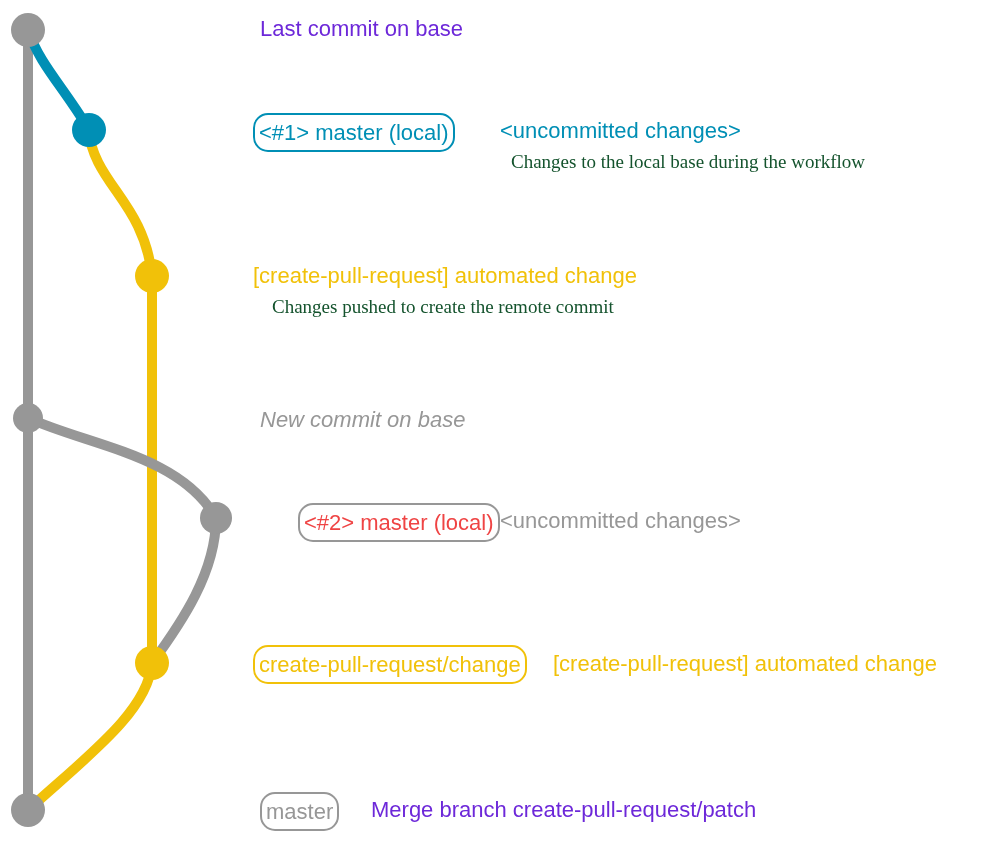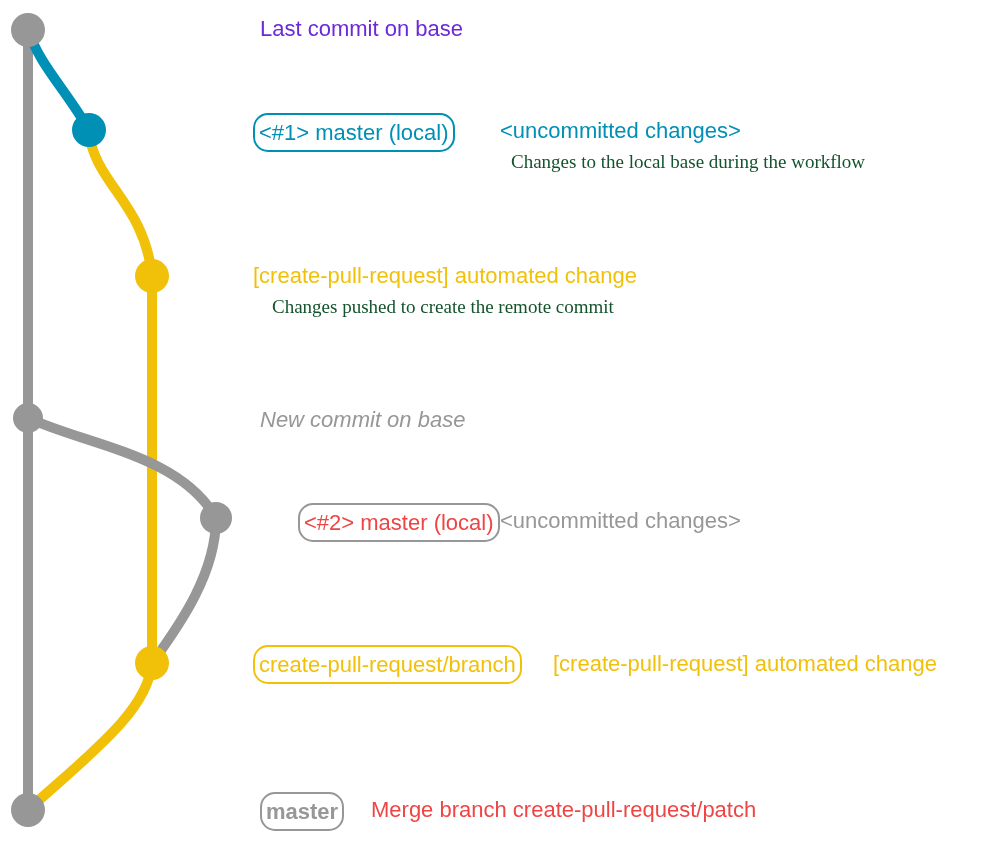--- a/index.html
+++ b/index.html
@@ -71,19 +71,19 @@
   <div class="abs desc" style="left:511px; top:150px">Changes to the local base during the workflow</div>
 
   <div class="abs heading" style="left: 253px; top: 263px; color: rgb(241, 193, 9);">[create-pull-request] automated change</div>
   <div class="abs desc" style="left:272px; top:295px">Changes pushed to create the remote commit</div>
 
   <div class="abs heading" style="left: 260px; top: 407px; color: rgb(151, 151, 151); font-style: italic;">New commit on base</div>
 
   <div class="abs badge" style="left: 253px; top: 503px; color: #ef4444; border-color: rgb(151, 151, 151); margin-left: 45px;">&lt;#2&gt; master (local)</div>
   <div class="abs heading" style="left: 500px; top: 508px; color: rgb(151, 151, 151);">&lt;uncommitted changes&gt;</div>
 
-  <div class="abs badge" style="left: 253px; top: 645px; color: rgb(241, 193, 9); border-color: rgb(241, 193, 9);">create-pull-request/branch</div>
+  <div class="abs badge" style="left: 253px; top: 645px; color: rgb(241, 193, 9); border-color: rgb(241, 193, 9);">create-pull-request/change</div>
   <div class="abs heading" style="left: 553px; top: 651px; color: rgb(241, 193, 9);">[create-pull-request] automated change</div>
 
-  <div class="abs badge" style="left: 260px; top: 792px; color: rgb(151, 151, 151); border-color: rgb(151, 151, 151); font-weight: bold;">master</div>
-  <div class="abs heading" style="left: 371px; top: 797px; color: #ef4444;">Merge branch create-pull-request/patch</div>
+  <div class="abs badge" style="left: 260px; top: 792px; color: rgb(151, 151, 151); border-color: rgb(151, 151, 151);">master</div>
+  <div class="abs heading" style="left: 371px; top: 797px; color: #6d28d9;">Merge branch create-pull-request/patch</div>
 
 </div>
 
 </body></html>

